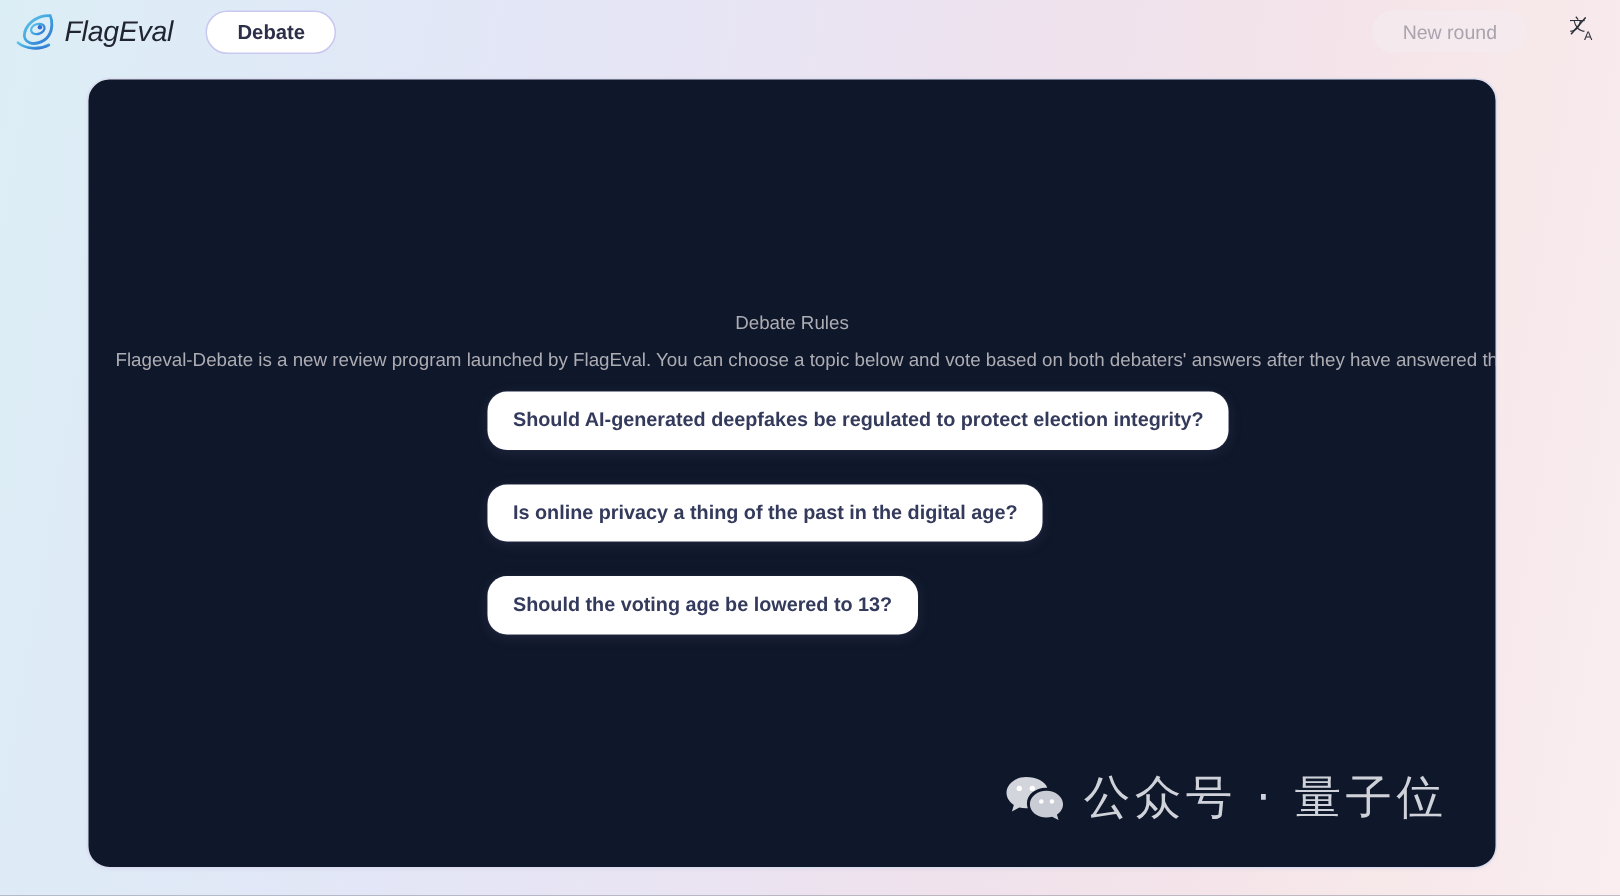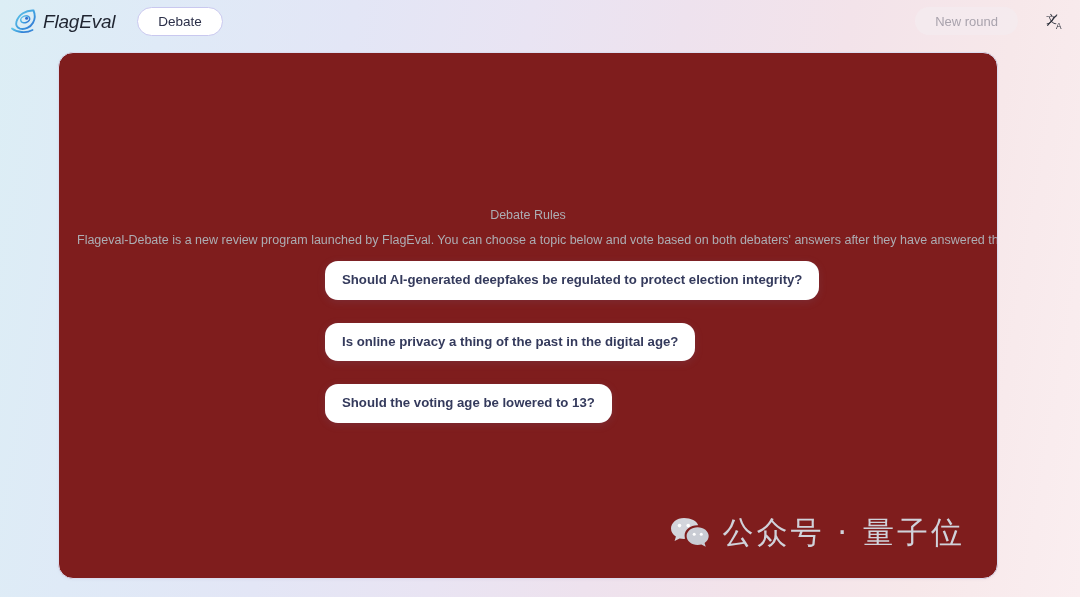--- a/index.html
+++ b/index.html
@@ -59,31 +59,30 @@
 
   .tab-debate {
     margin-left: 22px;
     height: 29px;
     padding: 0 20px;
     border-radius: 15px;
     background: #ffffff;
     border: 1.4px solid #c9c8ef;
     color: #2b2f48;
     font-size: 13.5px;
-    font-weight: 400;
+    font-weight: 700;
     display: flex;
     align-items: center;
     justify-content: center;
     cursor: pointer;
   }
 
   .topbar-right {
     margin-left: auto;
     display: flex;
-    align-items: center;
     gap: 26px;
   }
 
   .btn-newround {
     height: 28px;
     padding: 0 20px;
     border-radius: 14px;
     background: rgba(244,235,240,0.72);
     color: #a9a3ad;
     font-size: 13px;
@@ -106,21 +105,21 @@
     color: #2b2f3a;
   }
 
   
   .panel {
     position: absolute;
     left: 58px;
     top: 52px;
     width: 940px;
     height: 527px;
-    background: #7f1d1d;
+    background: #0f172a;
     border: 1px solid #dcdcef;
     border-radius: 15px;
     box-shadow: 0 1px 3px rgba(90,90,140,0.05);
     overflow: hidden;
   }
 
   .rules-block {
     position: absolute;
     top: 152px;
     left: 0;

